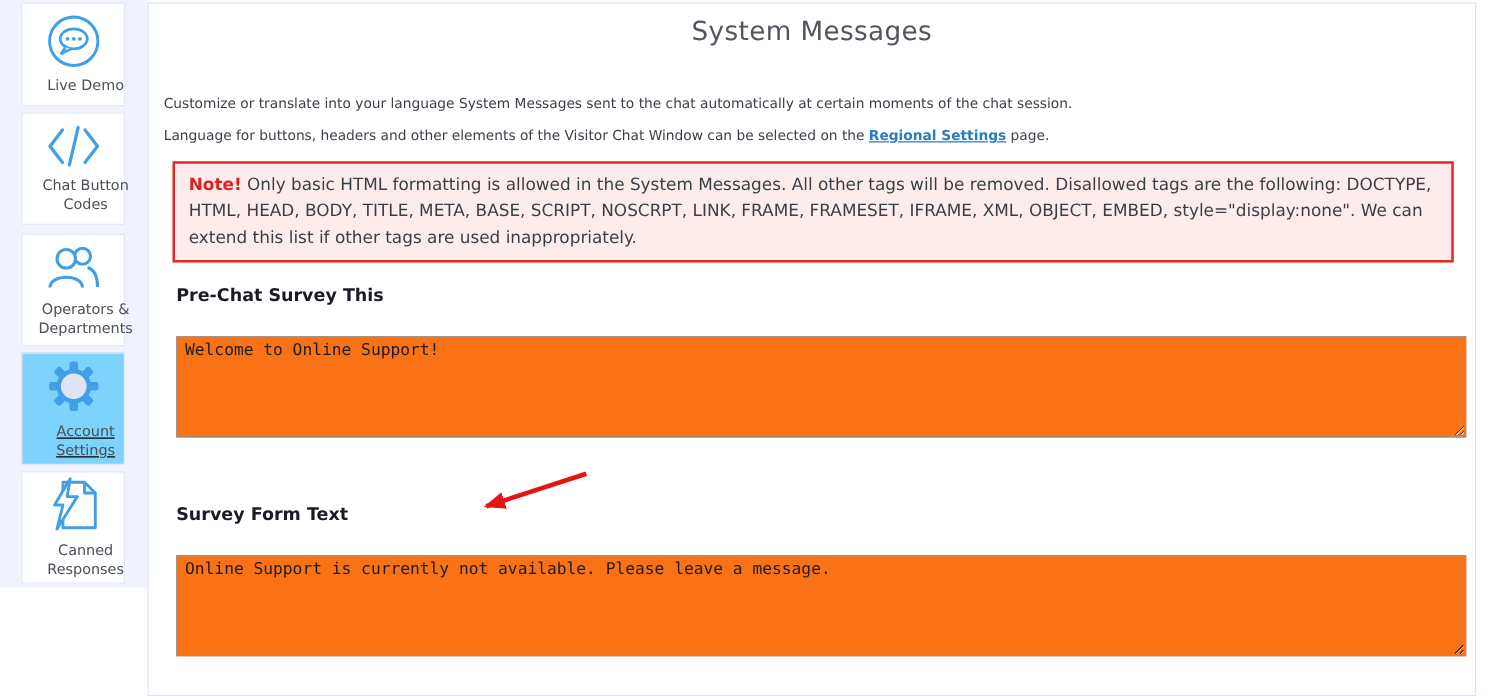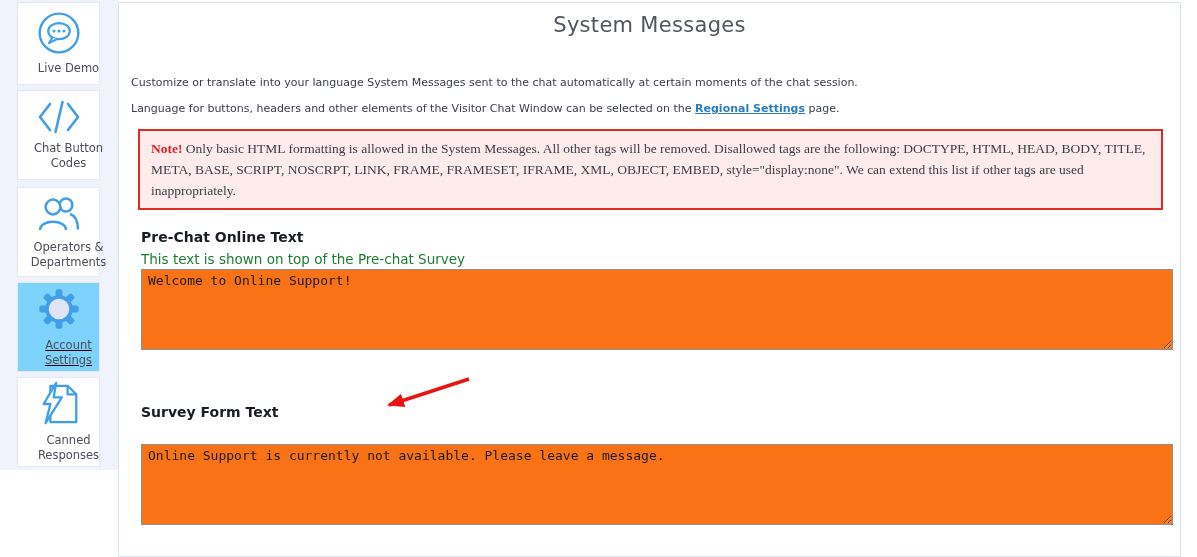--- a/index.html
+++ b/index.html
@@ -32,21 +32,21 @@
   .page-title { top:10px; left:0; width:100%; text-align:center;
                 font-size:21px; color:#51555e; font-weight:400; letter-spacing:0.3px; }
 
   .para { left:12px; font-size:11px; color:#3a3e48; }
   .p1 { top:73px; }
   .p2 { top:99px; }
   .reg-link { color:#2b7cbf; font-weight:bold; text-decoration:underline; cursor:pointer; }
 
   .note-box { left:19px; top:126px; width:1025px; background:#fdeceb;
               border:2px solid #e02b25; padding:7px 11px; font-size:13.5px;
-              line-height:21px; color:#3a3e48;font-family:Liberation Serif, serif; }
+              line-height:21px; color:#3a3e48; }
   .note-label { color:#e01f1f; font-weight:bold; }
 
   .sec-heading { left:22px; font-size:14px; font-weight:bold; color:#191c24; }
   .h1 { top:226px; }
   .h2 { top:401px; }
   .sec-desc { left:22px; font-size:13.5px; color:#1d7d33; }
   .g1 { top:248px; }
   .g2 { top:423px; }
 
   textarea.msg { left:22px; width:1032px; height:81px; background:#f97316;
@@ -134,22 +134,21 @@
 <div class="panel">
 
   <div class="page-title">System Messages</div>
 
   <div class="para p1">Customize or translate into your language System Messages sent to the chat automatically at certain moments of the chat session.</div>
 
   <div class="para p2"><span>Language for buttons, headers and other elements of the Visitor Chat Window can be selected on the </span><a class="reg-link">Regional Settings</a><span> page.</span></div>
 
   <div class="note-box"><span class="note-label">Note!</span><span> Only basic HTML formatting is allowed in the System Messages. All other tags will be removed. Disallowed tags are the following: DOCTYPE, HTML, HEAD, BODY, TITLE, META, BASE, SCRIPT, NOSCRPT, LINK, FRAME, FRAMESET, IFRAME, XML, OBJECT, EMBED, style="display:none". We can extend this list if other tags are used inappropriately.</span></div>
 
-  <div class="sec-heading h1">Pre-Chat Online Text</div>
-  <div class="sec-desc g1">This text is shown on top of the Pre-chat Survey</div>
+  <div class="sec-heading h1">Pre-Chat Survey This</div>
   <textarea class="msg ta1" spellcheck="false" style="">Welcome to Online Support!</textarea>
 
   <div class="sec-heading h2">Survey Form Text</div>
   <textarea class="msg ta2" spellcheck="false" style="">Online Support is currently not available. Please leave a message.</textarea>
 
   <svg class="arrow-box" viewBox="0 0 106 44">
     <defs>
       <marker id="arrhead" markerUnits="userSpaceOnUse" markerWidth="20" markerHeight="16" refX="15" refY="8" orient="auto">
         <path d="M0,1 L17,8 L0,15 Z" fill="#e81313"></path>
       </marker>

